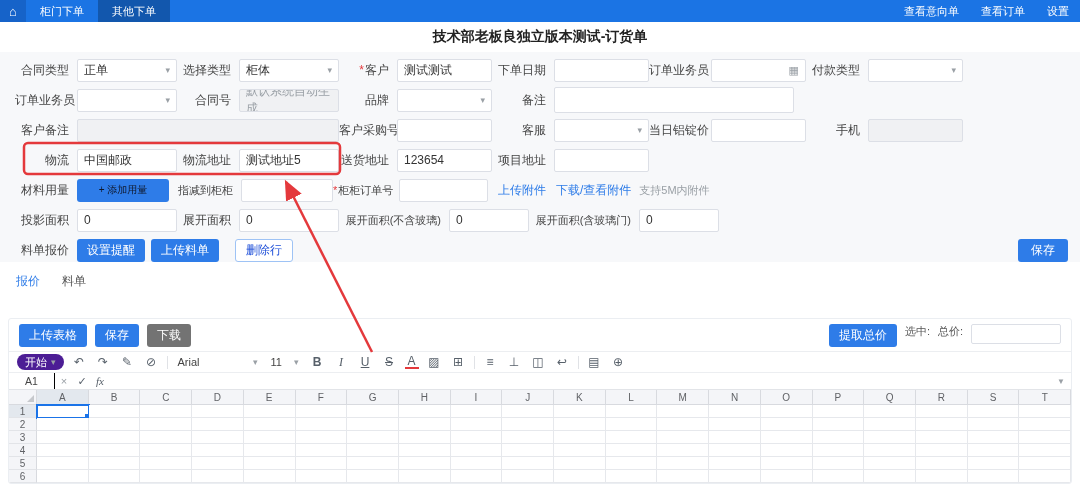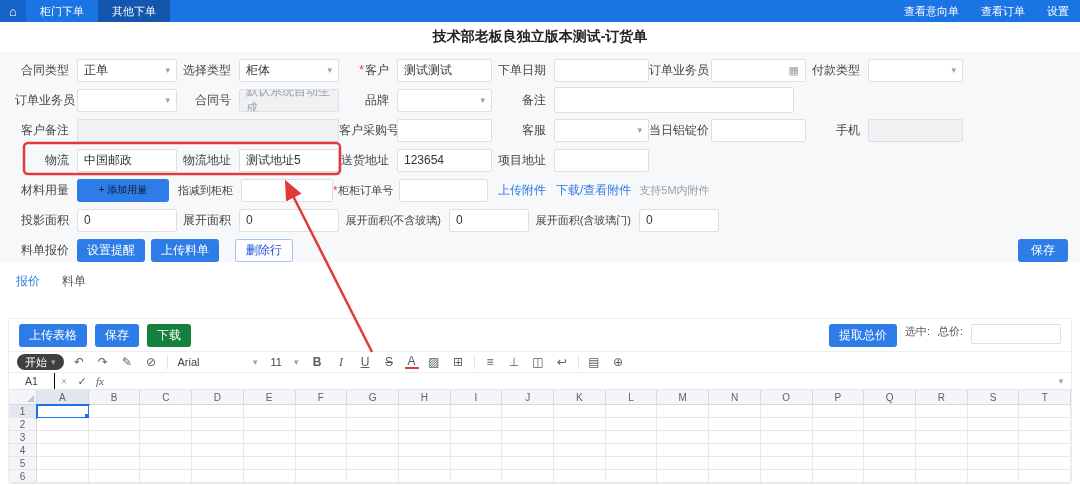--- a/index.html
+++ b/index.html
@@ -29,39 +29,39 @@
   display:flex;align-items:center;padding:0 6px;font-size:12px;color:#333;position:relative;overflow:hidden}
 .inp.gray{background:#f0f1f3;color:#9aa0a6}
 .inp .car,.fontsel .car,.pill .car{position:static;margin-left:auto;color:#9aa0a6;font-size:9px;font-style:normal;font-weight:normal}
 .inp .calico{margin-left:auto;color:#9aa0a6;font-size:11px;font-style:normal}
 .ta{height:26px;align-items:flex-start}
 .w58{width:58px}.w62{width:62px}.w66{width:66px}.w70{width:70px}.w80{width:80px}
 .w89{width:89px}.w90{width:90px}.w92{width:92px}.w95{width:95px}.w100{width:100px}
 .w110{width:110px}.w240{width:240px}.w262{width:262px}
 .btn{border:none;border-radius:3px;font-size:12px;height:23px;padding:0 10px;cursor:pointer;white-space:nowrap}
 .btn-pri{background:#2e7ce8;color:#fff}
-.btn-green{background:#15803d;color:#fff}
+.btn-green{background:#737373;color:#fff}
 .btn-ghost{background:#fff;color:#1d4ed8;border:1px solid #9ec3f5}
 .addbtn{width:92px;margin-right:2px;background:#2e7ce8;color:#0f172a;border:none;border-radius:3px;height:23px;font-size:10px;cursor:pointer}
 .alink{color:#2e7ce8;text-decoration:none;margin-left:10px;cursor:pointer;font-size:12px;white-space:nowrap}
 .hint{color:#9aa0a6;font-size:11px;margin-left:8px;white-space:nowrap}
 .saverow .btn-save{margin-left:auto;margin-right:12px;width:50px}
 
 
 .subtabs{display:flex;align-items:center;height:26px;background:#fff;padding-left:16px;gap:22px}
 .stab{font-size:12px;color:#555;cursor:pointer}
 .stab.active{color:#2e7ce8}
 
 
 .sheetcard{margin:24px 8px 0;border:1px solid #ebeef2;border-radius:3px;background:#fff;height:166px;overflow:hidden}
 .sheetbtns{display:flex;align-items:center;height:32px;padding:0 10px;gap:8px}
 .sheetbtns .right{margin-left:auto;display:flex;align-items:flex-start;gap:8px}
 .mini{font-size:11px;color:#555;white-space:nowrap}
 .ssToolbar{display:flex;align-items:center;height:22px;border-top:1px solid #eceef1;border-bottom:1px solid #eceef1;padding:0 8px;gap:7px}
-.pill{background:#404040;color:#fff;border-radius:9px;height:16px;display:flex;align-items:center;padding:5px 8px;font-size:11px;gap:4px;cursor:pointer}
+.pill{background:#4c1d95;color:#fff;border-radius:9px;height:16px;display:flex;align-items:center;padding:5px 8px;font-size:11px;gap:4px;cursor:pointer}
 .tico{font-style:normal;font-weight:normal;color:#57606a;font-size:12px;width:17px;text-align:center;cursor:pointer}
 .tico.bold{font-weight:bold}
 .tico.italic{font-style:italic;font-family:"Liberation Serif","DejaVu Serif",serif}
 .tico.und{text-decoration:underline}
 .tico.strike{text-decoration:line-through}
 .tico.fcolor{border-bottom:2px solid #e4393c;line-height:11px;width:14px}
 .fontsel{display:flex;align-items:center;gap:4px;font-size:11px;color:#444;cursor:pointer;padding:0 3px}
 .vr{width:1px;height:13px;background:#e0e2e6}
 .fxbar{display:flex;align-items:center;height:17px;border-bottom:1px solid #e2e4e8;font-size:11px}
 .cellref{width:46px;text-align:center;border-right:1px solid #000000;color:#444;font-size:10.5px;height:100%;display:flex;align-items:center;justify-content:center}

